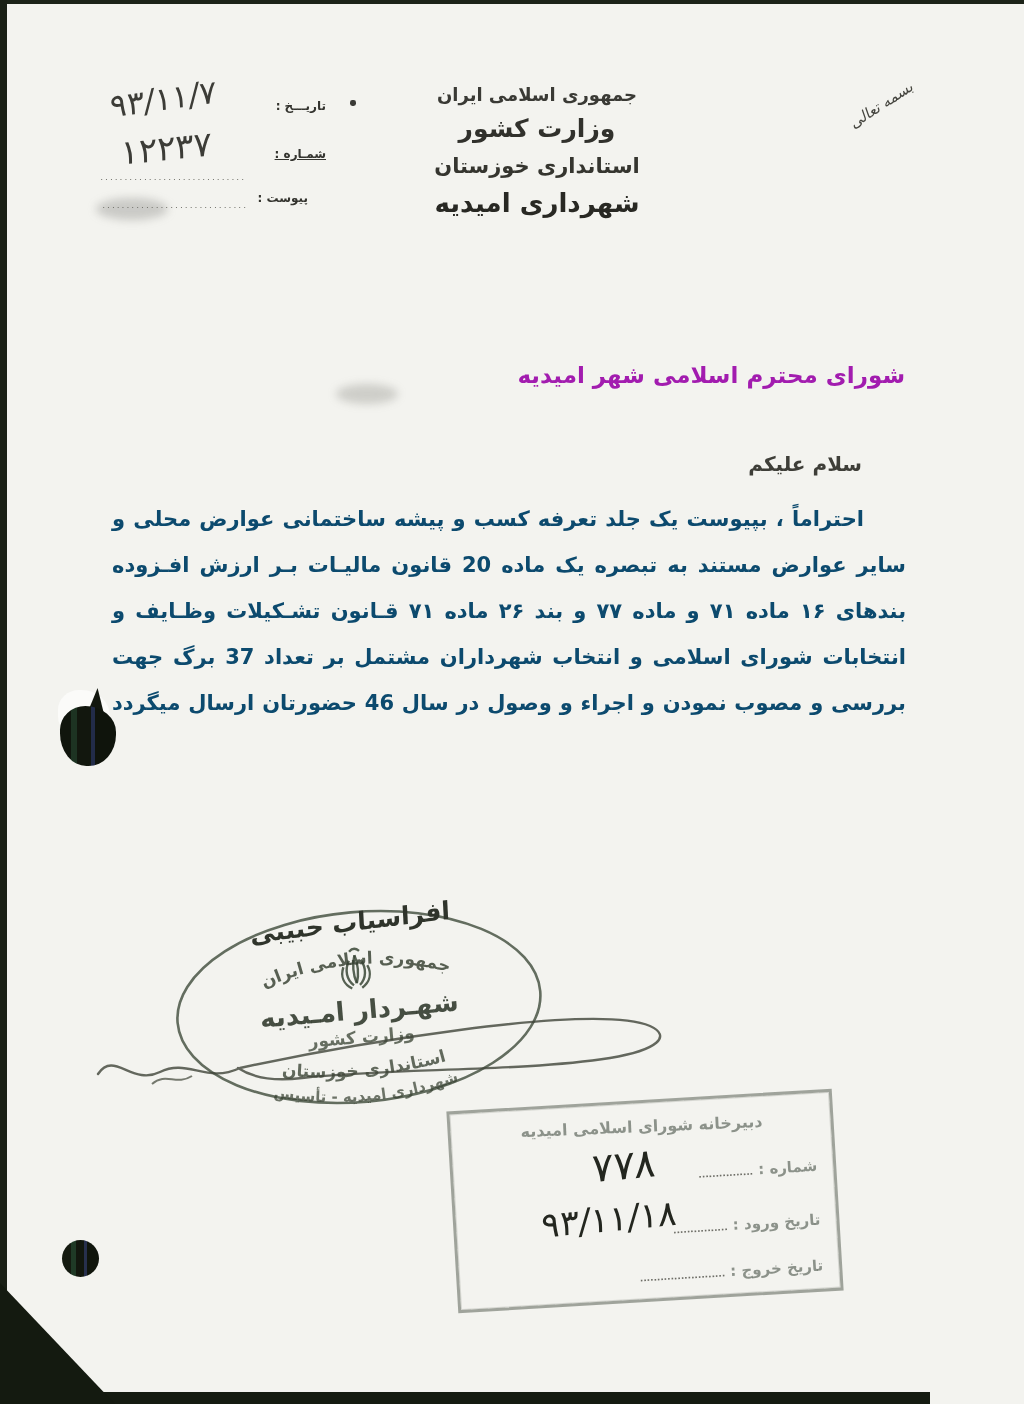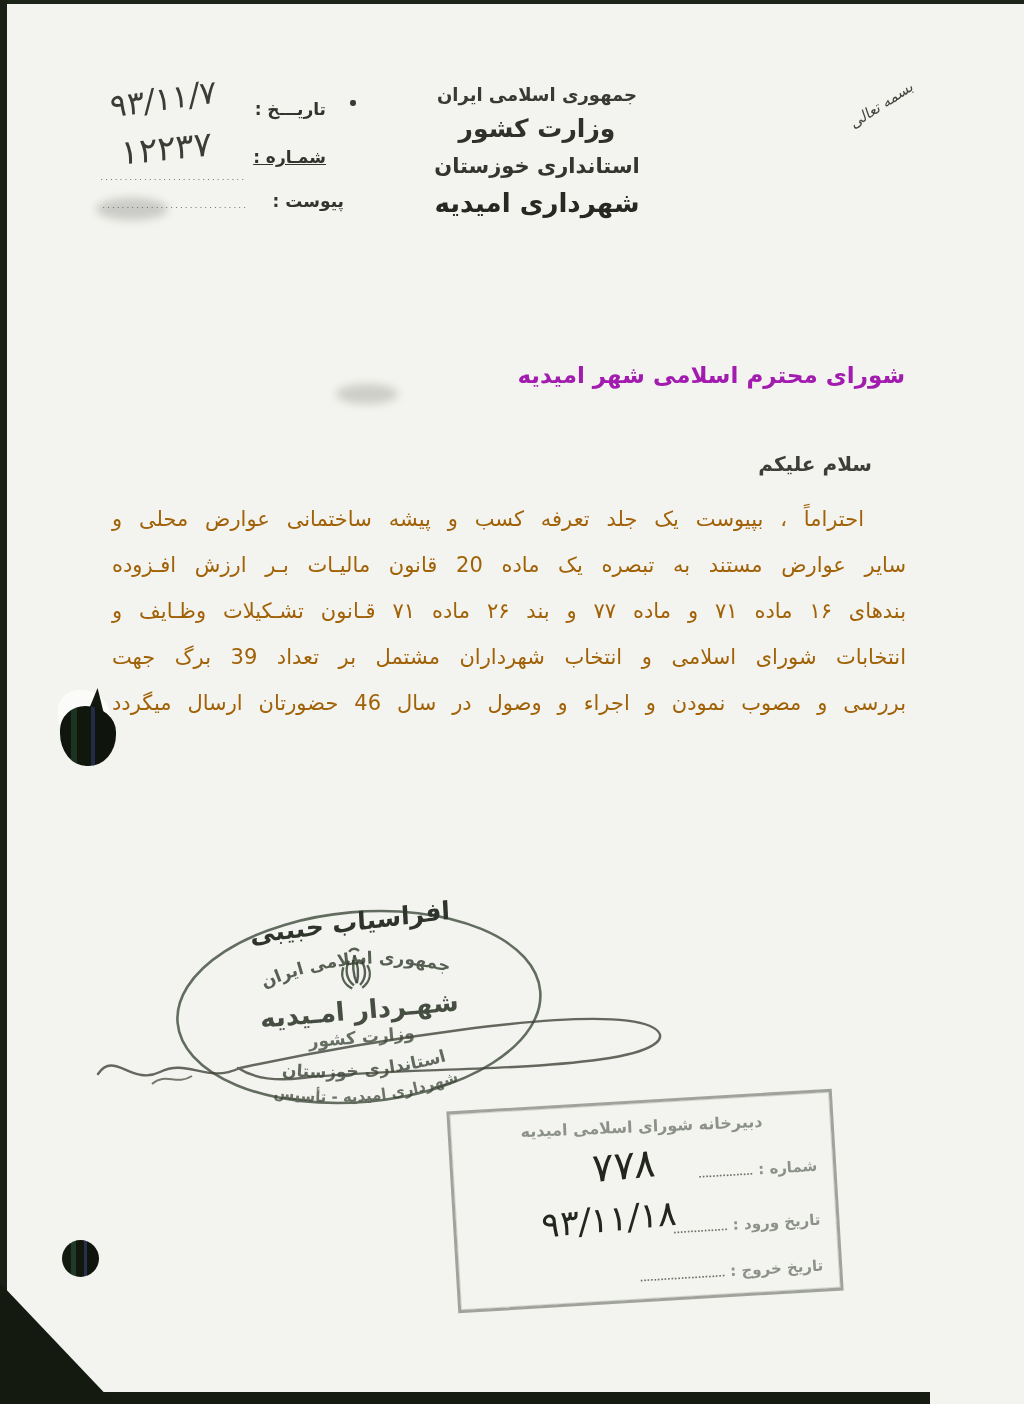--- a/index.html
+++ b/index.html
@@ -38,37 +38,37 @@
     transform:rotate(-33deg); font-style:italic; letter-spacing:-1px; text-align:center; }
 
   
   .header { left:372px; top:84px; width:330px; height:150px; text-align:center; }
   .h1 { left:0; top:0; width:100%; font-size:18px; font-weight:600; color:#3a3a35; }
   .h2 { left:0; top:30px; width:100%; font-size:25px; font-weight:700; color:#31312c; }
   .h3 { left:0; top:70px; width:100%; font-size:21px; font-weight:600; color:#35352f; }
   .h4 { left:0; top:104px; width:100%; font-size:26px; font-weight:800; color:#282823; }
 
   
-  .meta-label { font-size:17px; font-weight:600; color:#34342f; }
+  .meta-label { font-size:12px; font-weight:600; color:#34342f; }
   .lbl-date { left:242px; top:99px; width:84px; }
   .lbl-num  { left:240px; top:147px; width:86px;text-decoration:underline; }
-  .lbl-att  { left:264px; top:191px; width:80px; }
+  .lbl-att  { left:228px; top:191px; width:80px; }
   .hand { color:#3c3c37; font-weight:500; }
   .hand-date { left:78px; top:80px; width:170px; font-size:32px; transform:rotate(-8deg) skewX(-6deg); text-align:center; }
   .hand-num  { left:86px; top:128px; width:160px; font-size:34px; transform:rotate(-6deg) skewX(-6deg); text-align:center; }
   .leader { font-size:9px; letter-spacing:2px; color:#6d6d66; overflow:hidden; white-space:nowrap; }
   .dots-num { left:100px; top:172px; width:146px; }
   .dots-att { left:102px; top:200px; width:146px; }
 
   
   .recipient { right:119px; top:362px; font-size:23px; font-weight:800; color:#a21caf; letter-spacing:.3px; }
-  .greeting { right:152px; top:452px; font-size:20px; font-weight:600; color:#3e3e38; }
+  .greeting { right:162px; top:452px; font-size:20px; font-weight:600; color:#3e3e38; }
   .body-block { left:112px; top:496px; width:794px; }
-  .body-line { direction:rtl; width:100%; height:46px; line-height:46px; font-size:21px; font-weight:400;
-    color:#a16207; white-space:nowrap; text-align:justify; text-align-last:justify; }
+  .body-line { direction:rtl; width:100%; height:46px; line-height:46px; font-size:21px; font-weight:700;
+    color:#0c4a6e; white-space:nowrap; text-align:justify; text-align-last:justify; }
   .body-line.indent { padding-right:42px; }
 
   
   .oval-stamp { left:162px; top:903px; width:395px; height:210px; transform:rotate(-5deg); }
   .signer { left:225px; top:908px; width:250px; font-size:25px; font-weight:700; color:#2f342b;
     transform:rotate(-7deg) skewX(-4deg); text-align:center; }
   .sig-svg { left:92px; top:988px; width:600px; height:112px; }
 
   
   .entry-stamp { left:452px; top:1100px; width:386px; height:202px; transform:rotate(-3.4deg);
@@ -118,21 +118,21 @@
   <div class="abs meta-label lbl-att">پیوست :</div>
   <div class="abs leader dots-att">......................................</div>
 
   <div class="abs recipient">شورای محترم اسلامی شهر امیدیه</div>
   <div class="abs greeting">سلام علیکم</div>
 
   <div class="abs body-block">
     <div class="body-line indent">احتراماً ، بپیوست یک جلد تعرفه کسب و پیشه ساختمانی عوارض محلی و</div>
     <div class="body-line">سایر عوارض مستند به تبصره یک ماده 20 قانون مالیـات بـر ارزش افـزوده</div>
     <div class="body-line">بندهای ۱۶ ماده ۷۱ و ماده ۷۷ و بند ۲۶ ماده ۷۱ قـانون تشـکیلات وظـایف و</div>
-    <div class="body-line">انتخابات شورای اسلامی و انتخاب شهرداران مشتمل بر تعداد 39 برگ جهت</div>
+    <div class="body-line">انتخابات شورای اسلامی و انتخاب شهرداران مشتمل بر تعداد 37 برگ جهت</div>
     <div class="body-line">بررسی و مصوب نمودن و اجراء و وصول در سال 46 حضورتان ارسال میگردد</div>
   </div>
 
   <div class="abs oval-stamp">
     <svg width="395" height="210" viewBox="0 0 395 210">
       <defs>
         <path id="arcTop" d="M 34 136 A 166 92 0 0 1 360 136"></path>
         <path id="arcGov" d="M 54 150 Q 197 196 340 150"></path>
         <path id="arcBottom" d="M 44 166 Q 197 230 350 166"></path>
       </defs>

